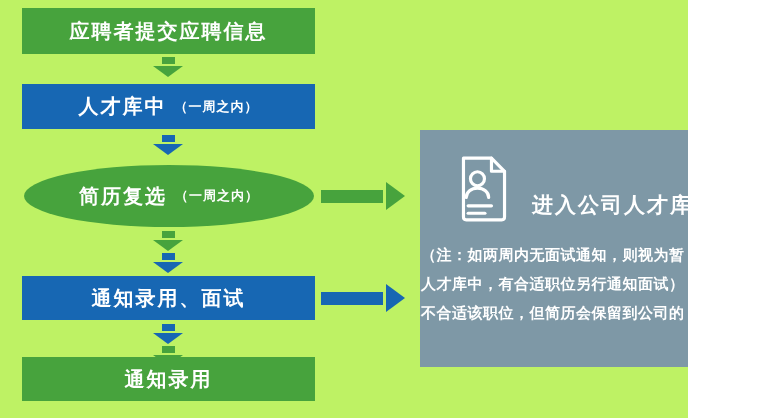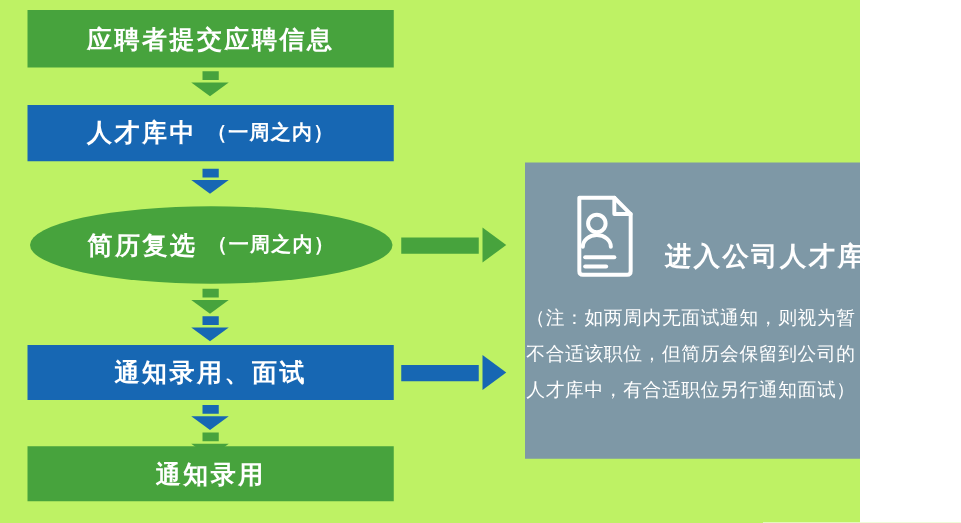--- a/index.html
+++ b/index.html
@@ -19,21 +19,21 @@
     left: 22px;
     width: 293px;
     display: flex;
     align-items: center;
     justify-content: center;
     gap: 8px;
     color: #ffffff;
     font-weight: bold;
   }
   .flow-box .box-label { font-size: 20px; letter-spacing: 2px; white-space: nowrap; }
-  .flow-box .box-sub   { font-size: 16px; letter-spacing: 1px; white-space: nowrap; }
+  .flow-box .box-sub   { font-size: 13px; letter-spacing: 1px; white-space: nowrap; }
 
   .green-bg { background: #47a33d; }
   .blue-bg  { background: #1767b3; }
 
   #step1 { top: 8px;   height: 46px; }
   #step2 { top: 84px;  height: 45px; }
   #step3 { top: 165px; height: 62px; width: 290px; left: 24px; border-radius: 50%; }
   #step4 { top: 276px; height: 44px; }
   #step5 { top: 357px; height: 44px; }
 
@@ -111,21 +111,21 @@
   .panel-title {
     font-size: 21px;
     font-weight: bold;
     letter-spacing: 2px;
     white-space: nowrap;
     margin-top: 31px;
   }
   .panel-note {
     margin: 16px 15px 0 1px;
     font-size: 15px;
-    font-weight: 400;
+    font-weight: 700;
     line-height: 29px;
     letter-spacing: 0.5px;
   }
   .panel-note div { white-space: nowrap; }
 </style>
 </head>
 <body>
 
 <div class="canvas">
 
@@ -195,18 +195,18 @@
         <path d="M38 3 V17 H52"></path>
         <circle cx="23" cy="25" r="7.5"></circle>
         <path d="M11 45 a12 10 0 0 1 24 0"></path>
         <line x1="13" y1="54" x2="38" y2="54"></line>
         <line x1="13" y1="62" x2="31" y2="62"></line>
       </svg>
       <div class="panel-title">进入公司人才库</div>
     </div>
     <div class="panel-note">
       <div>（注：如两周内无面试通知，则视为暂</div>
+      <div>人才库中，有合适职位另行通知面试）</div>
       <div>不合适该职位，但简历会保留到公司的</div>
-      <div>人才库中，有合适职位另行通知面试）</div>
     </div>
   </div>
 
 </div>
 
 </body></html>

